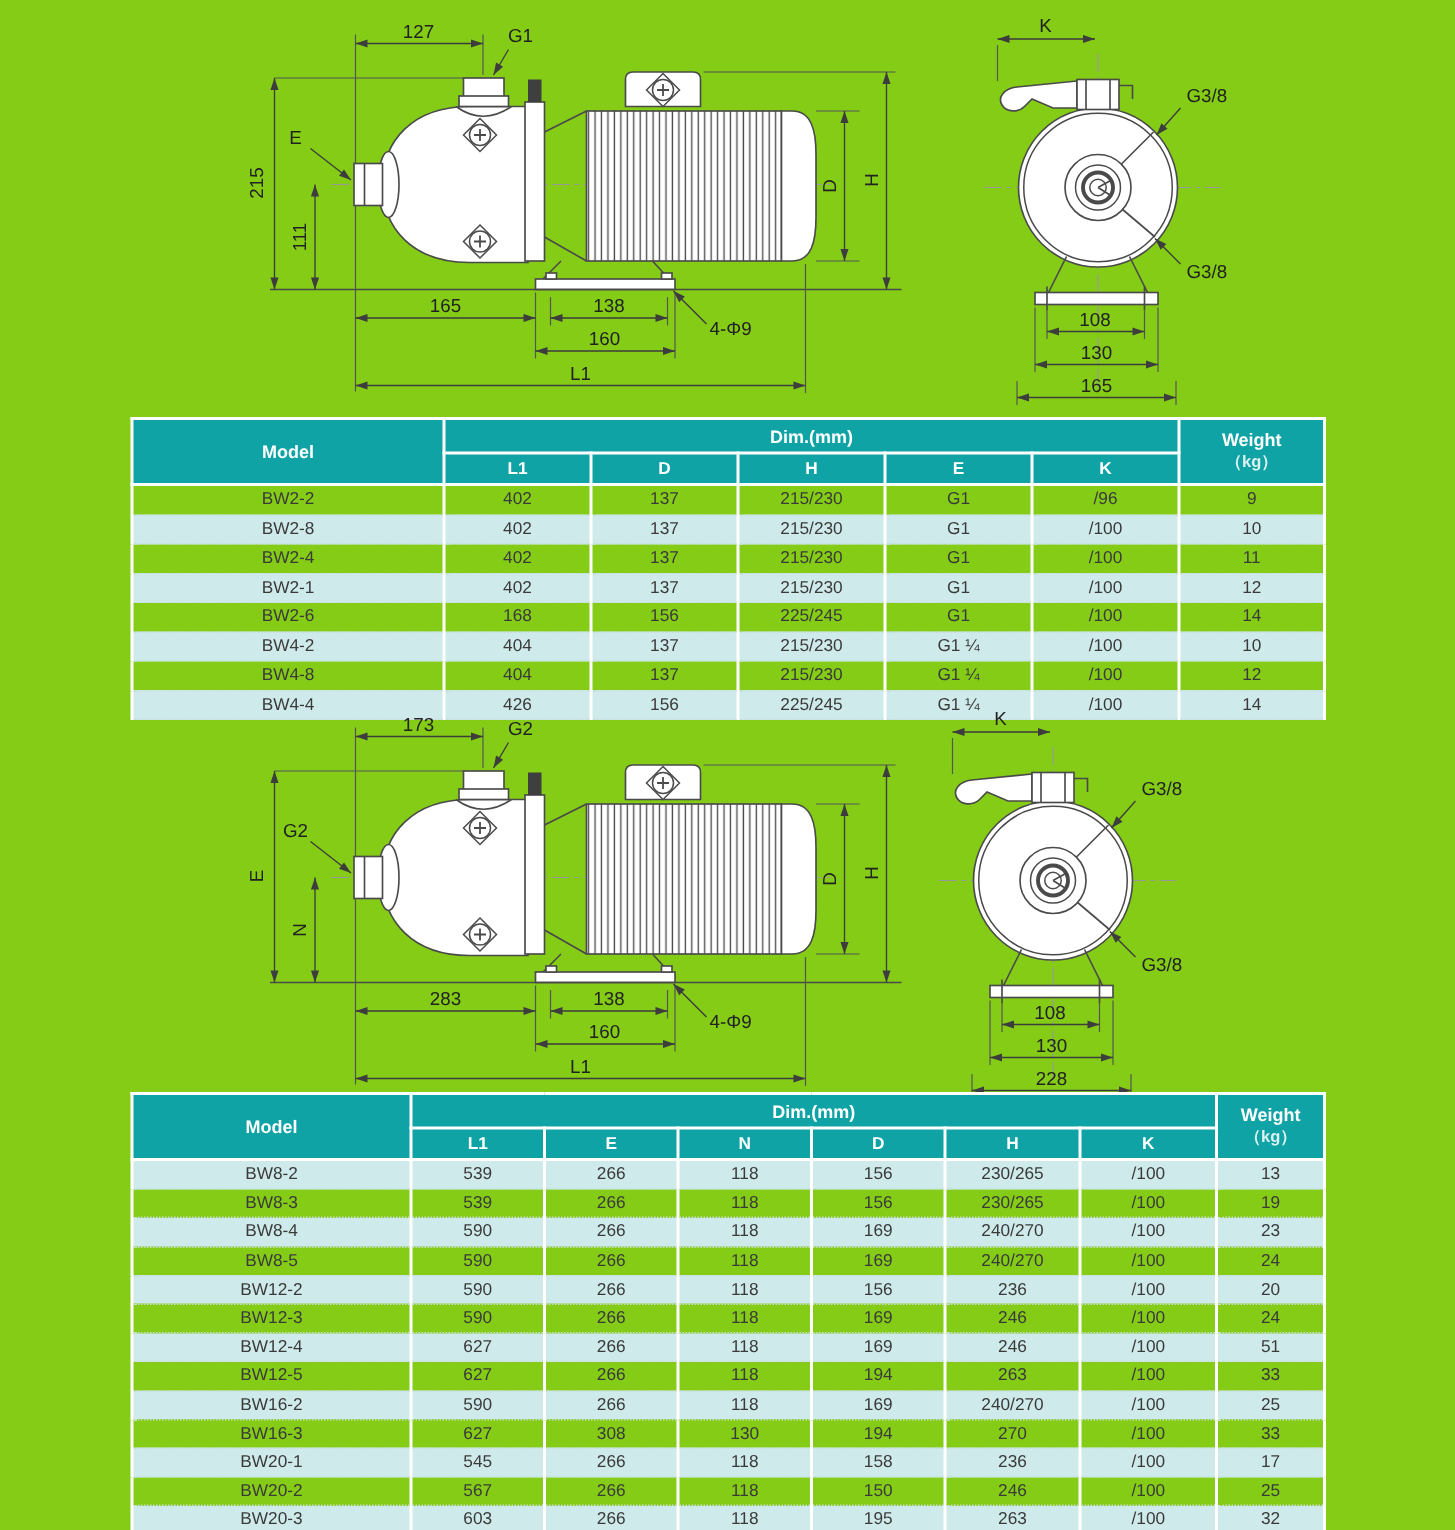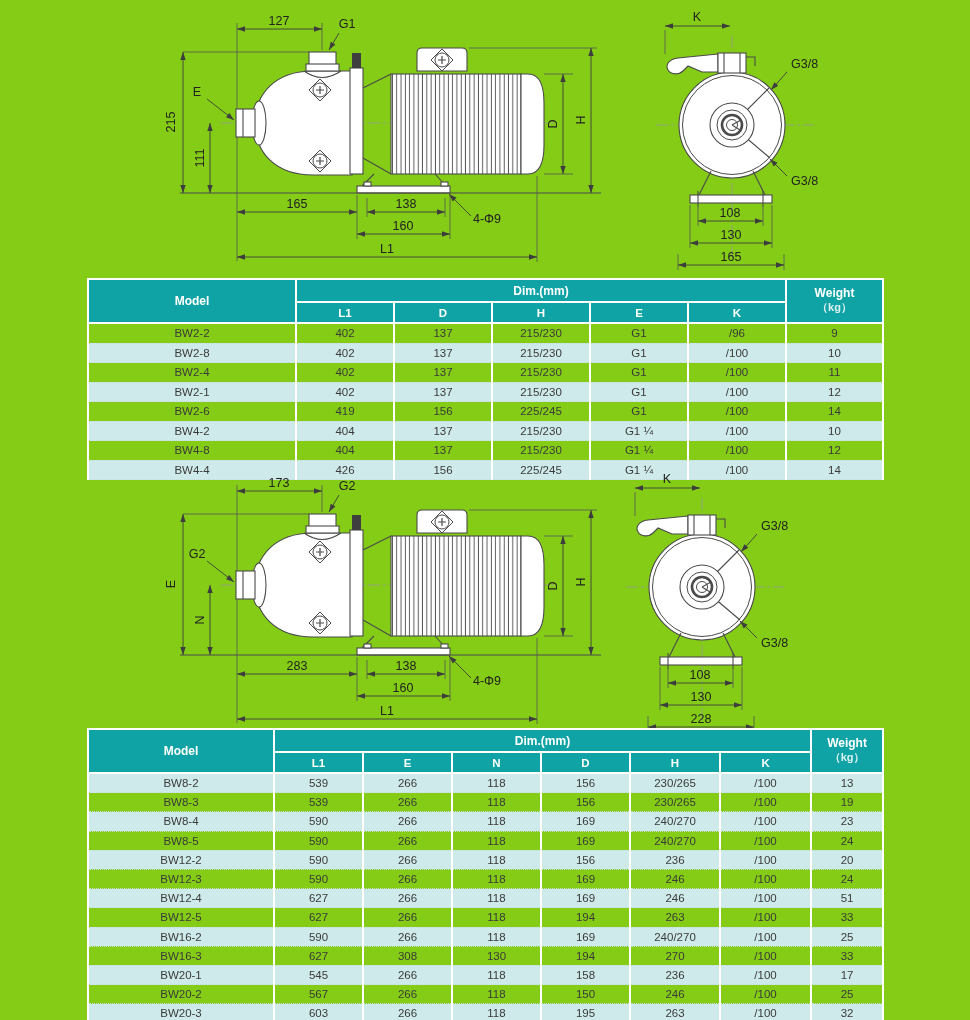--- a/index.html
+++ b/index.html
@@ -220,21 +220,21 @@
           <td>BW2-1</td>
           <td>402</td>
           <td>137</td>
           <td>215/230</td>
           <td>G1</td>
           <td>/100</td>
           <td>12</td>
         </tr>
         <tr>
           <td>BW2-6</td>
-          <td>419</td>
+          <td>168</td>
           <td>156</td>
           <td>225/245</td>
           <td>G1</td>
           <td>/100</td>
           <td>14</td>
         </tr>
         <tr class="alt">
           <td>BW4-2</td>
           <td>404</td>
           <td>137</td>

